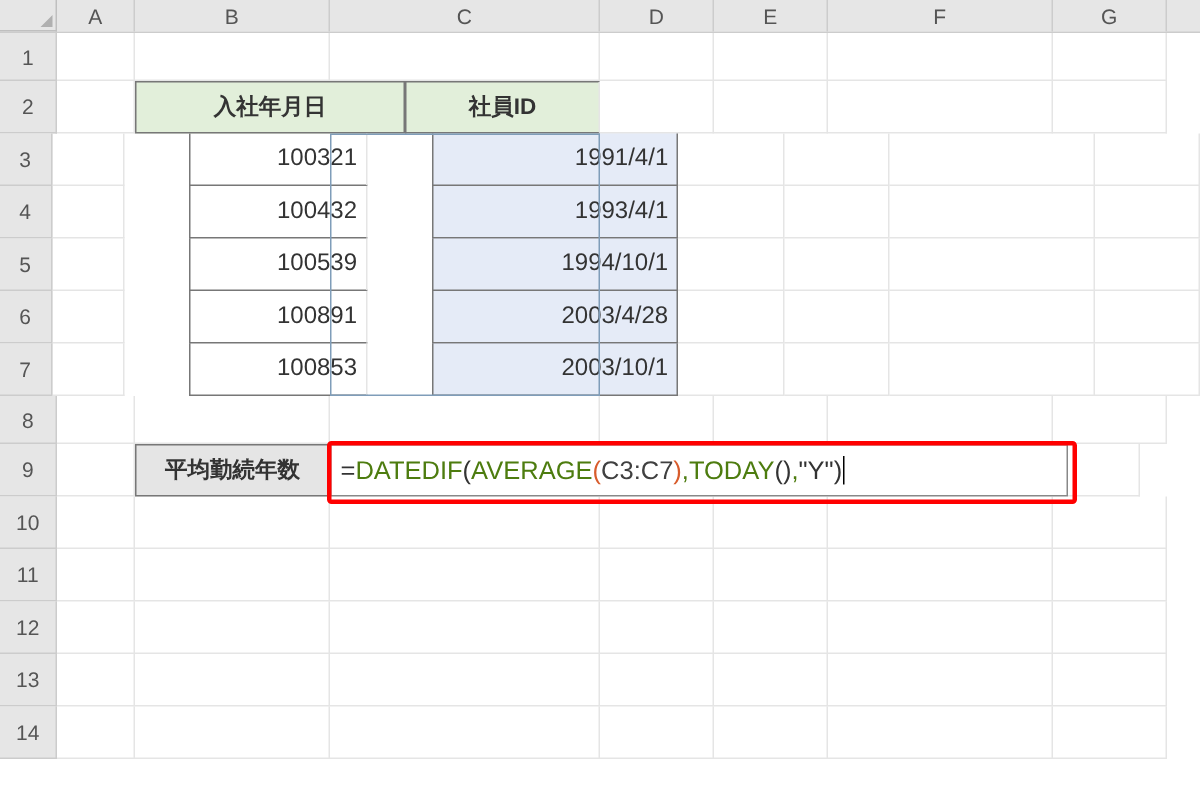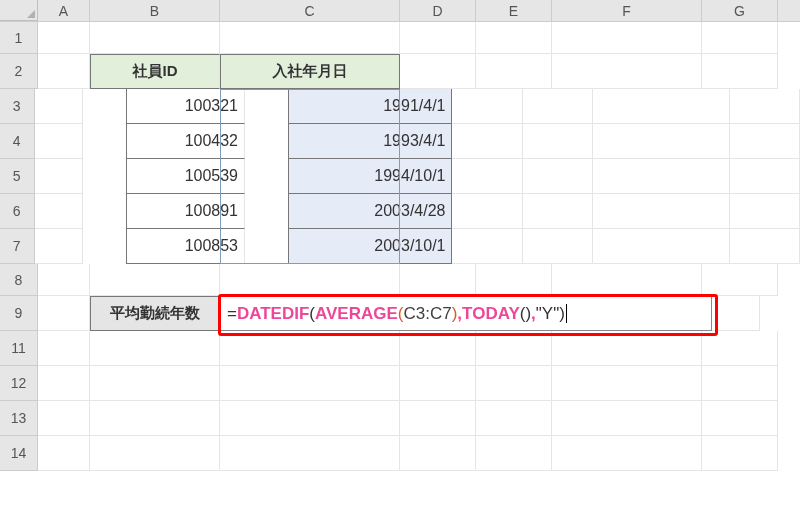--- a/index.html
+++ b/index.html
@@ -136,21 +136,21 @@
     width: 492px;
   }
   .red-box {
     position: absolute;
     border: 3px solid #ff0000;
     border-radius: 3px;
     pointer-events: none;
     z-index: 10;
   }
   .tok-eq { color:#333; }
-  .tok-fn { color:#ec4899;font-weight:bold; }
+  .tok-fn { color:#4d7c0f; }
   .tok-ref { color:#404040; }
   .tok-paren1 { color:#333; }
   .tok-paren2 { color:#d85c2c; }
   .tok-str { color:#333; }
   .cursor {
     display:inline-block;
     width:1px;
     height:1.1em;
     background:#000;
     vertical-align:text-bottom;
@@ -180,25 +180,25 @@
     <div class="cell wC"></div>
     <div class="cell wD"></div>
     <div class="cell wE"></div>
     <div class="cell wF"></div>
     <div class="cell wG"></div>
   </div>
 
   <div class="row h-data">
     <div class="row-h">2</div>
     <div class="cell wA"></div>
+    <div class="cell wC th-cell right-edge">
+        <span>入社年月日</span>
+      </div>
     <div class="cell wB th-cell">
         <span>社員ID</span>
-      </div>
-    <div class="cell wC th-cell right-edge">
-        <span>入社年月日</span>
       </div>
     <div class="cell wD"></div>
     <div class="cell wE"></div>
     <div class="cell wF"></div>
     <div class="cell wG"></div>
   </div>
 
   <div class="row h-data">
     <div class="row-h">3</div>
     <div class="cell wA"></div>
@@ -293,20 +293,30 @@
       </div>
     <div class="cell formula-cell">
       <span>
         <span class="tok-eq">=</span><span class="tok-fn">DATEDIF</span><span class="tok-paren1">(</span><span class="tok-fn">AVERAGE</span><span class="tok-paren2">(</span><span class="tok-ref">C3:C7</span><span class="tok-paren2">)</span><span class="tok-fn">,</span><span class="tok-fn">TODAY</span><span class="tok-paren1">(</span><span class="tok-paren1">)</span><span class="tok-fn">,</span><span class="tok-str">"Y"</span><span class="tok-paren1">)</span><span class="cursor"></span>
       </span>
     </div>
     <div class="cell" style="width:48px"></div>
   </div>
 
   <div class="row h-data">
+    <div class="row-h">10</div>
+    <div class="cell wA"></div>
+    <div class="cell wB"></div>
+    <div class="cell wC"></div>
+    <div class="cell wD"></div>
+    <div class="cell wE"></div>
+    <div class="cell wF"></div>
+    <div class="cell wG"></div>
+  </div>
+  <div class="row h-data">
     <div class="row-h">11</div>
     <div class="cell wA"></div>
     <div class="cell wB"></div>
     <div class="cell wC"></div>
     <div class="cell wD"></div>
     <div class="cell wE"></div>
     <div class="cell wF"></div>
     <div class="cell wG"></div>
   </div>
   <div class="row h-data">

